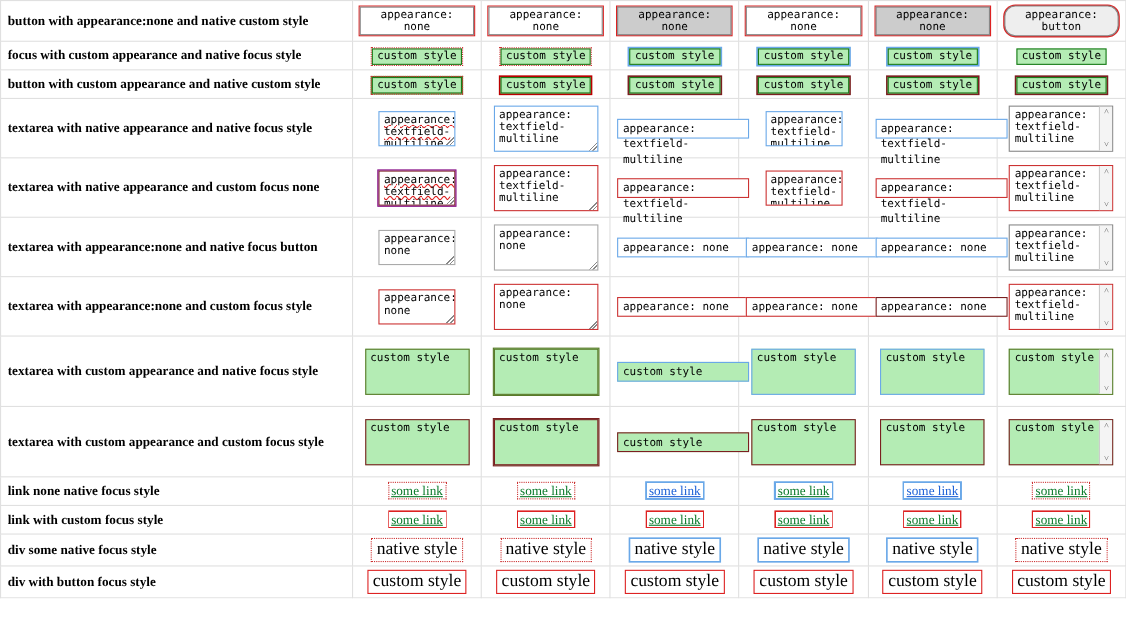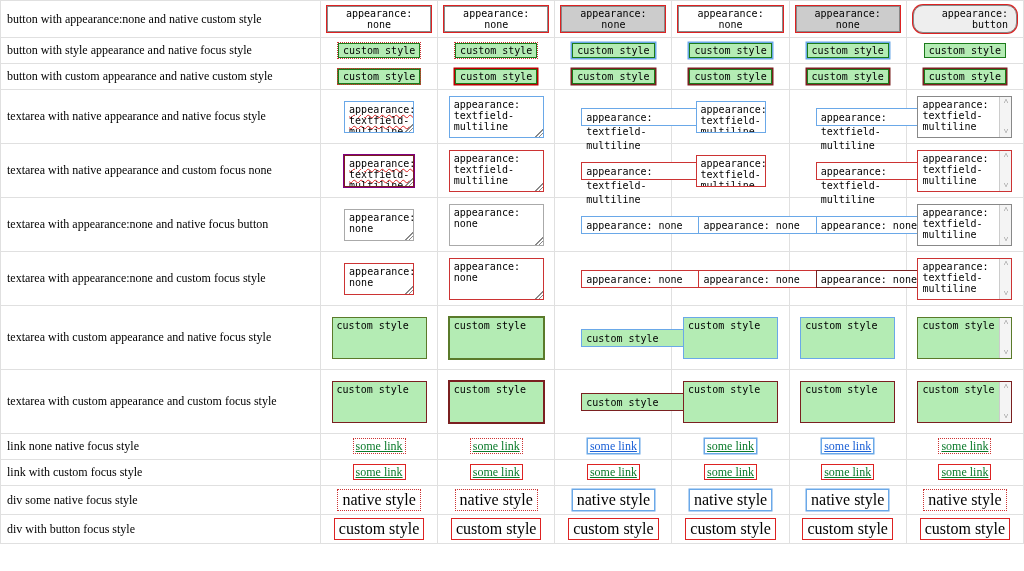--- a/index.html
+++ b/index.html
@@ -15,21 +15,21 @@
     width: 100%;
     table-layout: fixed;
   }
   td {
     border: 1px solid #e0e0e0;
     padding: 4px 6px;
     vertical-align: middle;
   }
   td.label {
     width: 320px;
-    font-weight: normal;
+    font-weight: bold;
     font-size: 12px;
   }
   td.cell {
     text-align: center;
     min-height: 50px;
   }
   .btn {
     display: inline-block;
     font-family: monospace;
     font-size: 10px;
@@ -39,21 +39,20 @@
     position: relative;
   }
   .btn.flat {
     background: #fff;
     border: 1px solid #888;
   }
   .btn.rounded {
     border-radius: 10px;
     background: #eee;
     padding: 2px 8px;
-    text-align: right;
   }
   .btn.green {
     background: #b4ecb4;
     border: 1px solid #1a7a1a;
   }
   .outline-red { box-shadow: 0 0 0 1px #d22; }
   .outline-red2 { box-shadow: 0 0 0 1.5px #b00; }
   .outline-blue { box-shadow: 0 0 0 1.5px #6aa8e8; }
   .outline-dotted { outline: 1px dotted #c33; }
   .outline-darkred { box-shadow: 0 0 0 1.5px #7a2020; }
@@ -65,21 +64,21 @@
     font-family: monospace;
     font-size: 10px;
     text-align: left;
     padding: 2px 4px;
     background: #fff;
     vertical-align: middle;
   }
   .ta.small { width: 70px; height: 32px; overflow: hidden; }
   .ta.med { width: 95px; height: 42px; }
   .ta.wide { width: 120px; height: 24px; }
-  .ta.low { height: 18px; line-height: 14px; margin-left: 20px; }
+  .ta.low { height: 18px; line-height: 14px; }
   .ta.green { background: #b4ecb4; }
   .b-blue { border: 1px solid #6aa8e8; }
   .b-red { border: 1px solid #c33; }
   .b-darkred { border: 1px solid #7a2020; }
   .b-gray { border: 1px solid #888; }
   .b-plain { border: 1px solid #aaa; }
   .b-olive { border: 1px solid #5a7a2a; }
   .wavy { text-decoration: underline wavy #d22; }
 
   .resize-handle {
@@ -130,21 +129,21 @@
       <tr class="short">
     <td class="label">button with appearance:none and native custom style</td>
     <td class="cell"><span class="btn flat outline-red">appearance: none</span></td>
     <td class="cell"><span class="btn flat outline-red">appearance: none</span></td>
     <td class="cell"><span class="btn outline-red" style="background:#ccc">appearance: none</span></td>
     <td class="cell"><span class="btn flat outline-red">appearance: none</span></td>
     <td class="cell"><span class="btn outline-red" style="background:#ccc">appearance: none</span></td>
     <td class="cell"><span class="btn rounded outline-red">appearance: button</span></td>
   </tr>
   <tr class="short">
-    <td class="label">button with style appearance and native focus style</td>
+    <td class="label">focus with custom appearance and native focus style</td>
     <td class="cell"><span class="btn green outline-dotted">custom style</span></td>
     <td class="cell"><span class="btn green outline-dotted">custom style</span></td>
     <td class="cell"><span class="btn green outline-blue">custom style</span></td>
     <td class="cell"><span class="btn green outline-blue">custom style</span></td>
     <td class="cell"><span class="btn green outline-blue">custom style</span></td>
     <td class="cell"><span class="btn green">custom style</span></td>
   </tr>
   <tr class="short">
     <td class="label">button with custom appearance and native custom style</td>
     <td class="cell"><span class="btn green outline-olive outline-dotted">custom style</span></td>

